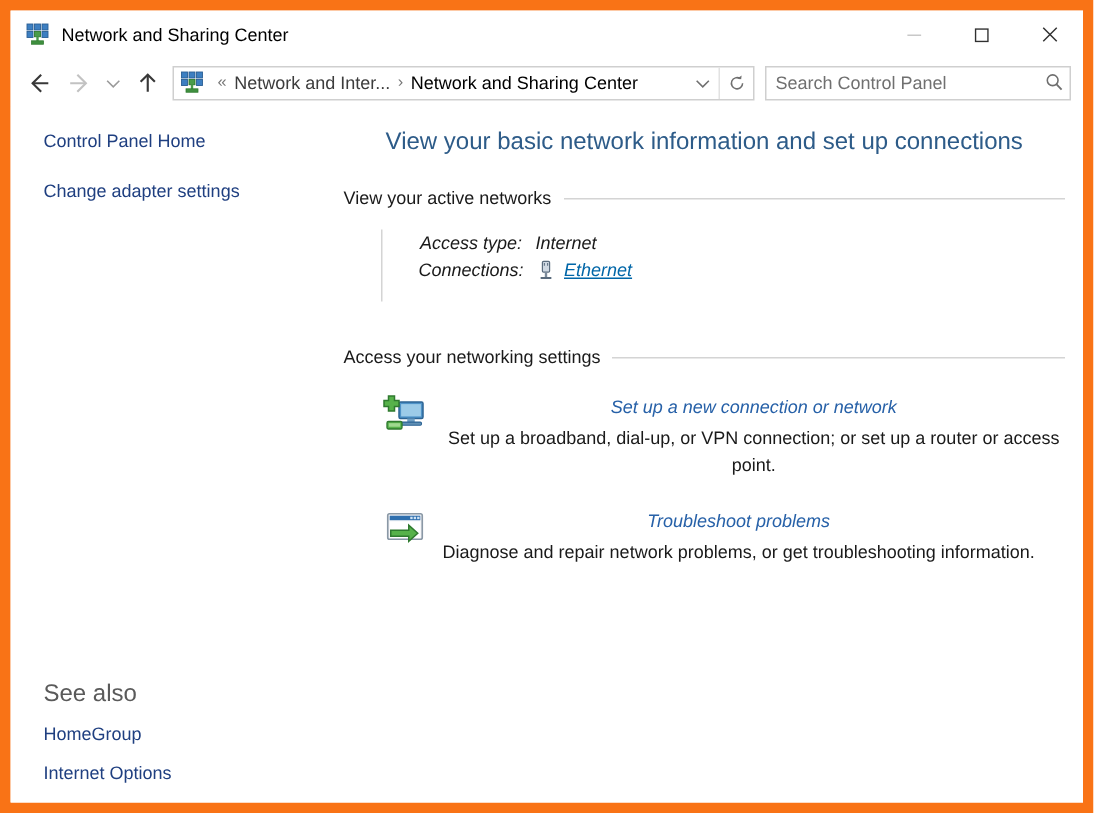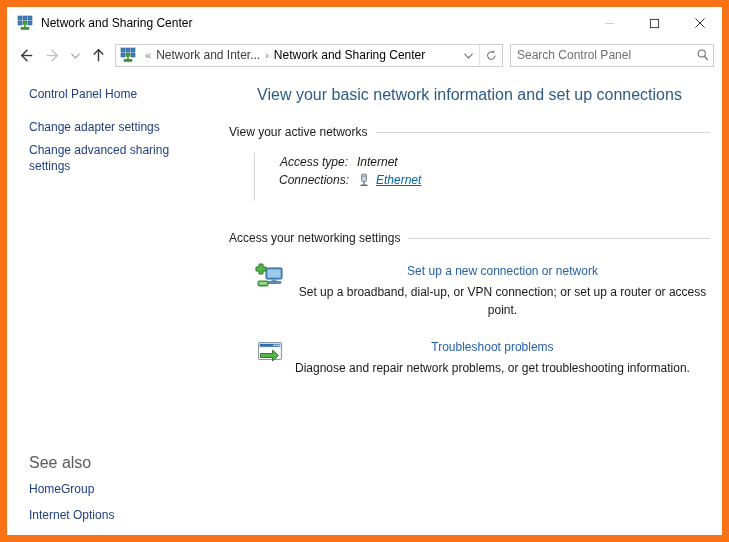--- a/index.html
+++ b/index.html
@@ -305,20 +305,21 @@
     flex: 0 0 32px;
     margin-right: 9px;
     margin-top: 1px;
   }
   .task-body { padding-top: 3px; }
   .task-title {
     font-size: 12px;
     color: #2761a8;
     line-height: 18px;
     cursor: default;
+    font-style: italic;
   }
   .task-desc {
     font-size: 12px;
     color: #1a1a1a;
     line-height: 18px;
     margin-top: 3px;
   }
 </style>
 </head>
 <body>
@@ -427,21 +428,20 @@
     </div>
   </div>
 
   <div class="content">
 
     <div class="sidebar">
       <a class="side-link">Control Panel Home</a>
       <div class="side-gap-1"></div>
       <a class="side-link">Change adapter settings</a>
       <div class="side-gap-2"></div>
-      <a class="side-link side-wrap">Change advanced sharing settings</a>
 
       <div class="see-also">
         <div class="see-also-title">See also</div>
         <a class="side-link">HomeGroup</a>
         <a class="side-link">Internet Options</a>
         <a class="side-link">Windows Firewall</a>
       </div>
     </div>
 
     <div class="main">

